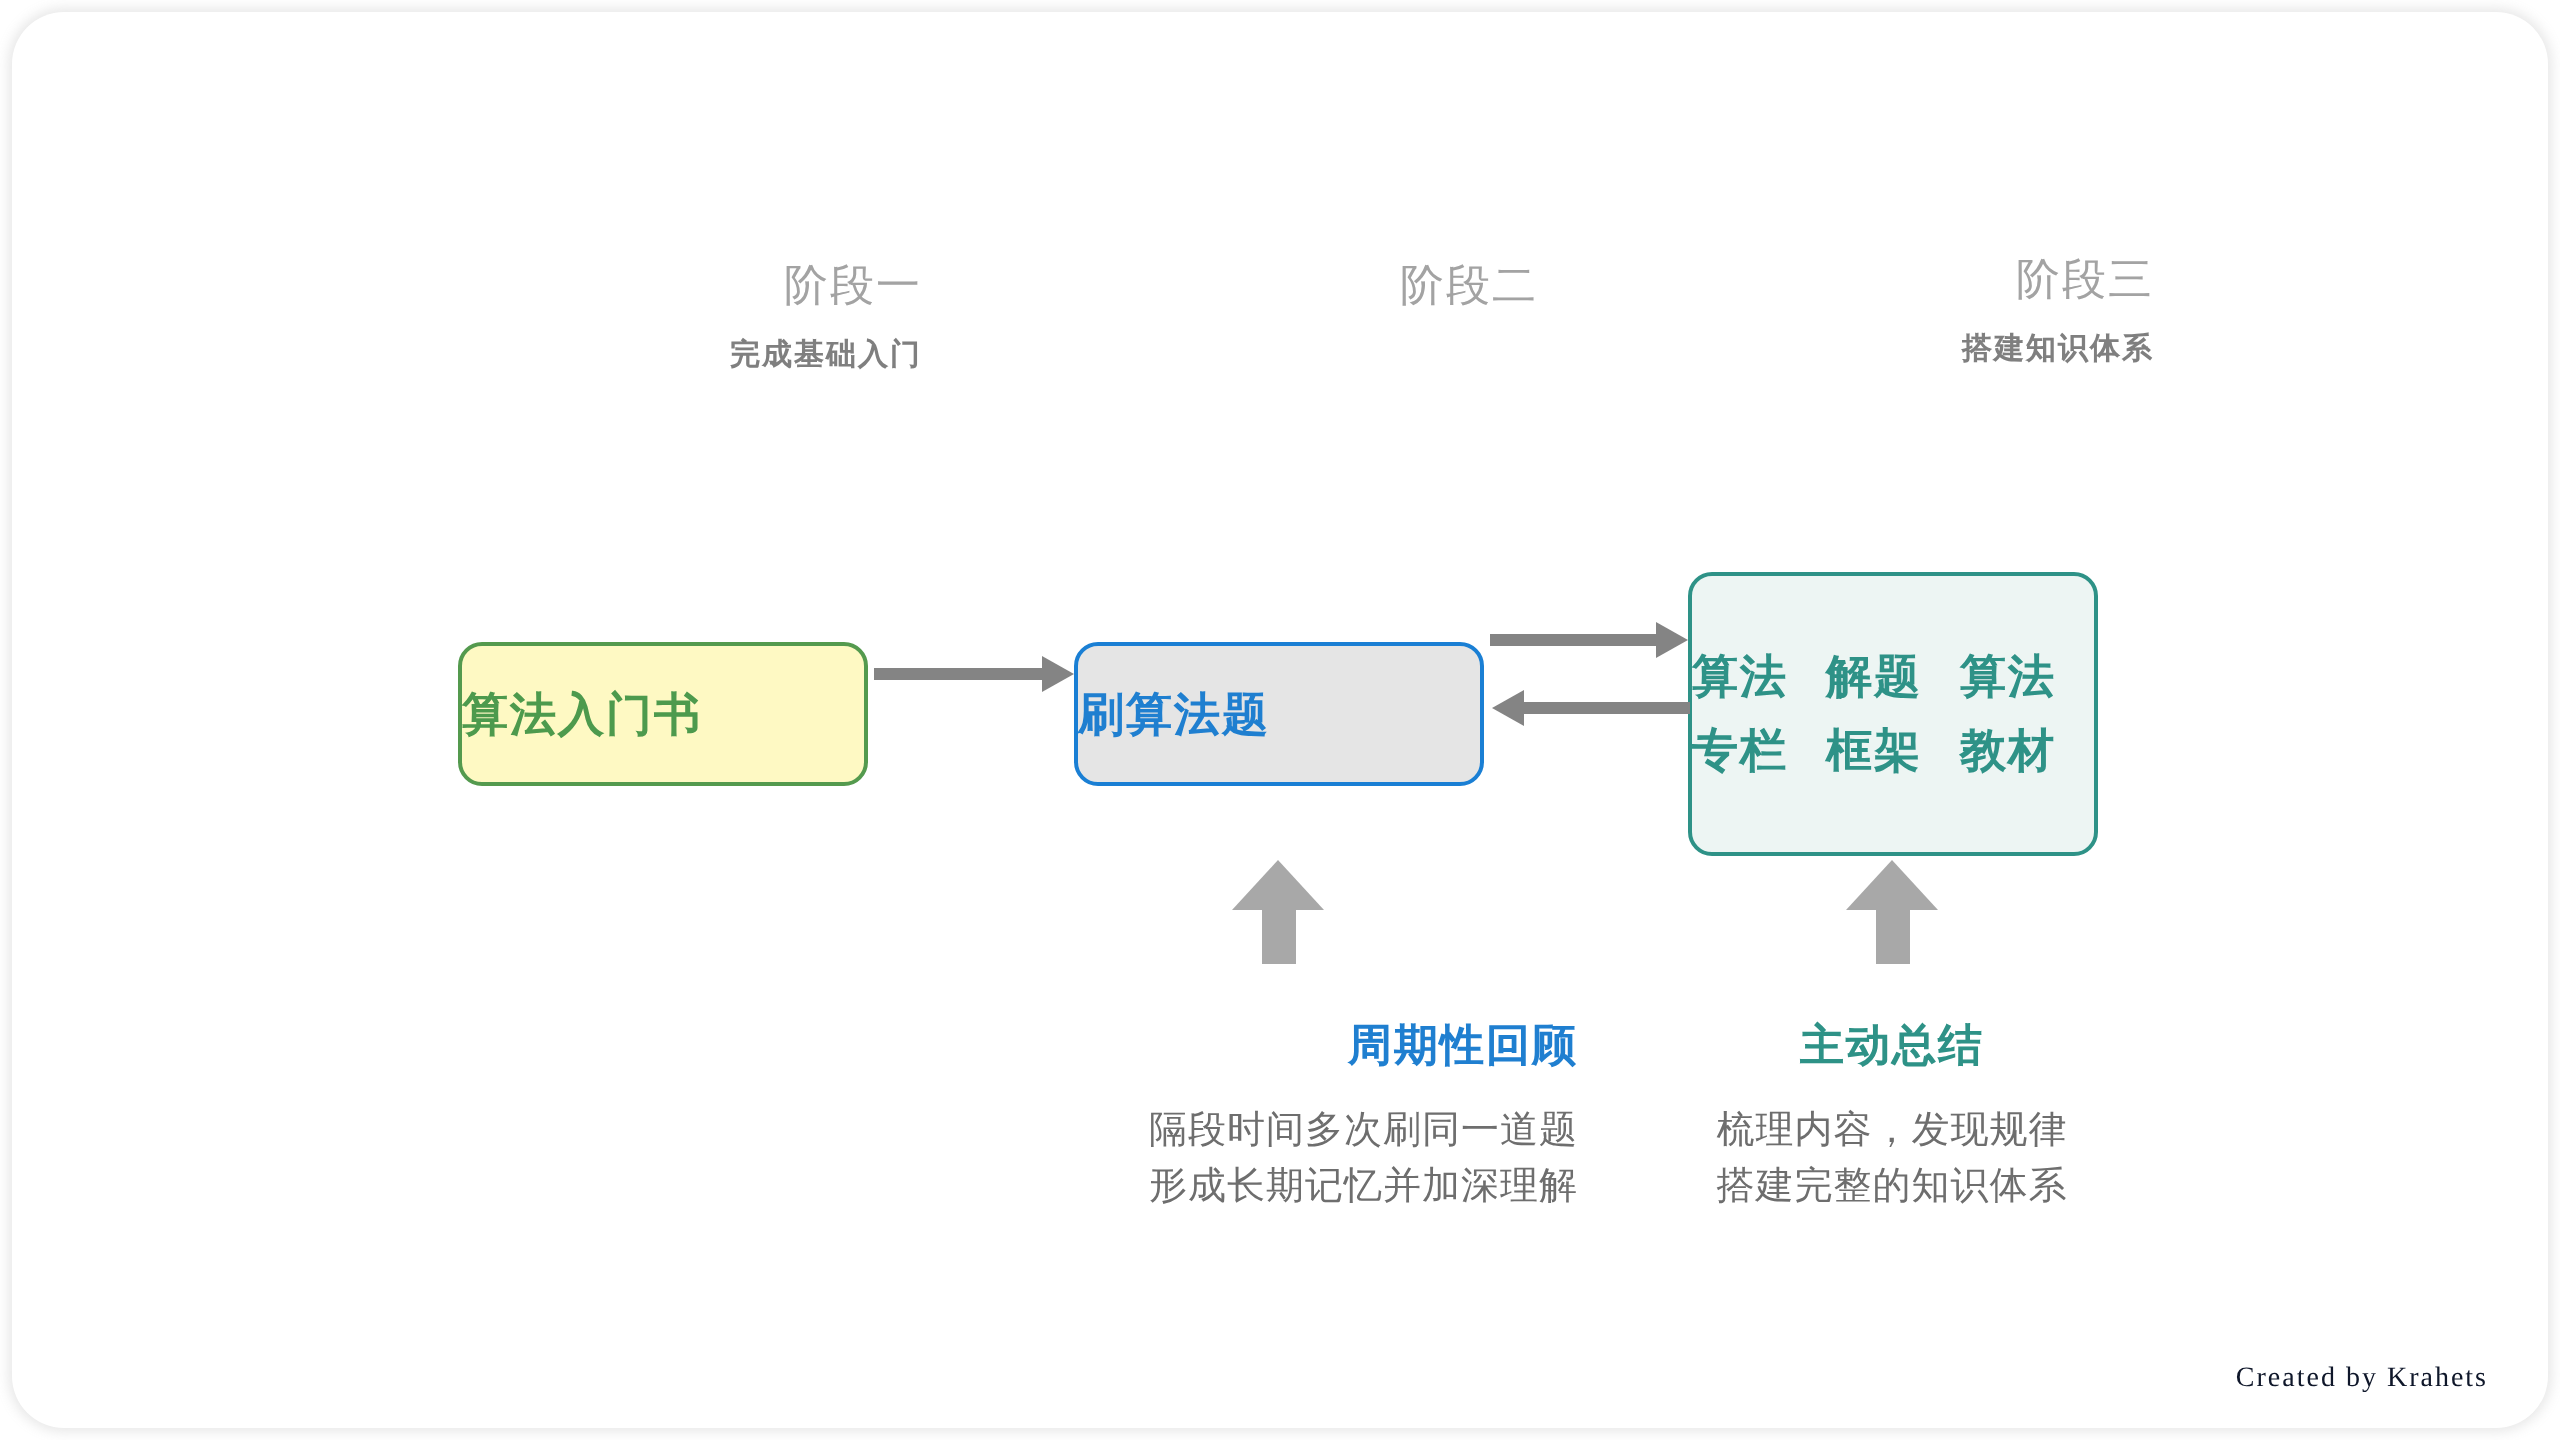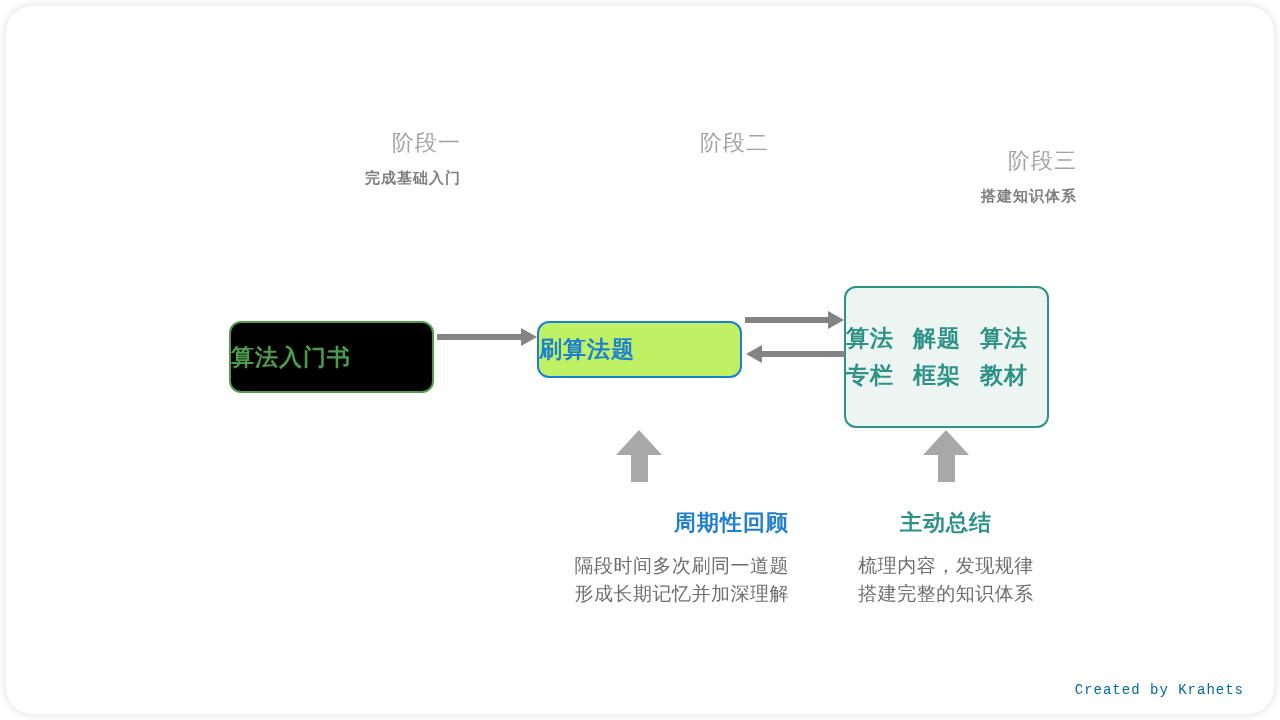--- a/index.html
+++ b/index.html
@@ -34,21 +34,21 @@
   }
 
   
   .stage-col {
     position: absolute;
     text-align: right;
     width: 260px;
   }
   .stage-1 { left: 201px; top: 126px; }
   .stage-2 { left: 509px; top: 126px; }
-  .stage-3 { left: 817px; top: 144px; }
+  .stage-3 { left: 817px; top: 123px; }
 
   .stage-sub {
     font-size: 22px;
     color: #a3a3a3;
     line-height: 34px;
     letter-spacing: 1px;
     white-space: nowrap;
   }
   .stage-title {
     font-size: 15px;
@@ -71,32 +71,32 @@
     font-weight: bold;
     letter-spacing: 1px;
     margin-top: 20px;
   }
 
   .node-book {
     left: 229px;
     top: 301px;
     width: 205px;
     height: 72px;
-    background: #000000;
+    background: #fef9c3;
     border: 2px solid #549a4e;
     color: #4d9a4d;
     font-size: 23px;
   }
 
   .node-practice {
     left: 537px;
     top: 301px;
     width: 205px;
-    height: 57px;
-    background: #bef264;
+    height: 72px;
+    background: #e5e5e5;
     border: 2px solid #1a7fd4;
     color: #1f7fd0;
     font-size: 23px;
   }
 
   .node-knowledge {
     left: 844px;
     top: 266px;
     width: 205px;
     height: 142px;
@@ -188,23 +188,23 @@
     line-height: 28px;
     letter-spacing: 0.5px;
     white-space: nowrap;
   }
 
   
   .footer {
     position: absolute;
     right: 36px;
     bottom: 22px;
-    font-family: Liberation Mono, monospace;
+    font-family: Liberation Serif, serif;
     font-size: 14px;
-    color: #0369a1;
+    color: #0f172a;
     letter-spacing: 1px;
   }
 </style>
 </head>
 <body>
 
 <div id="canvas">
   <div class="card"></div>
 
   <div class="stage-col stage-1">

